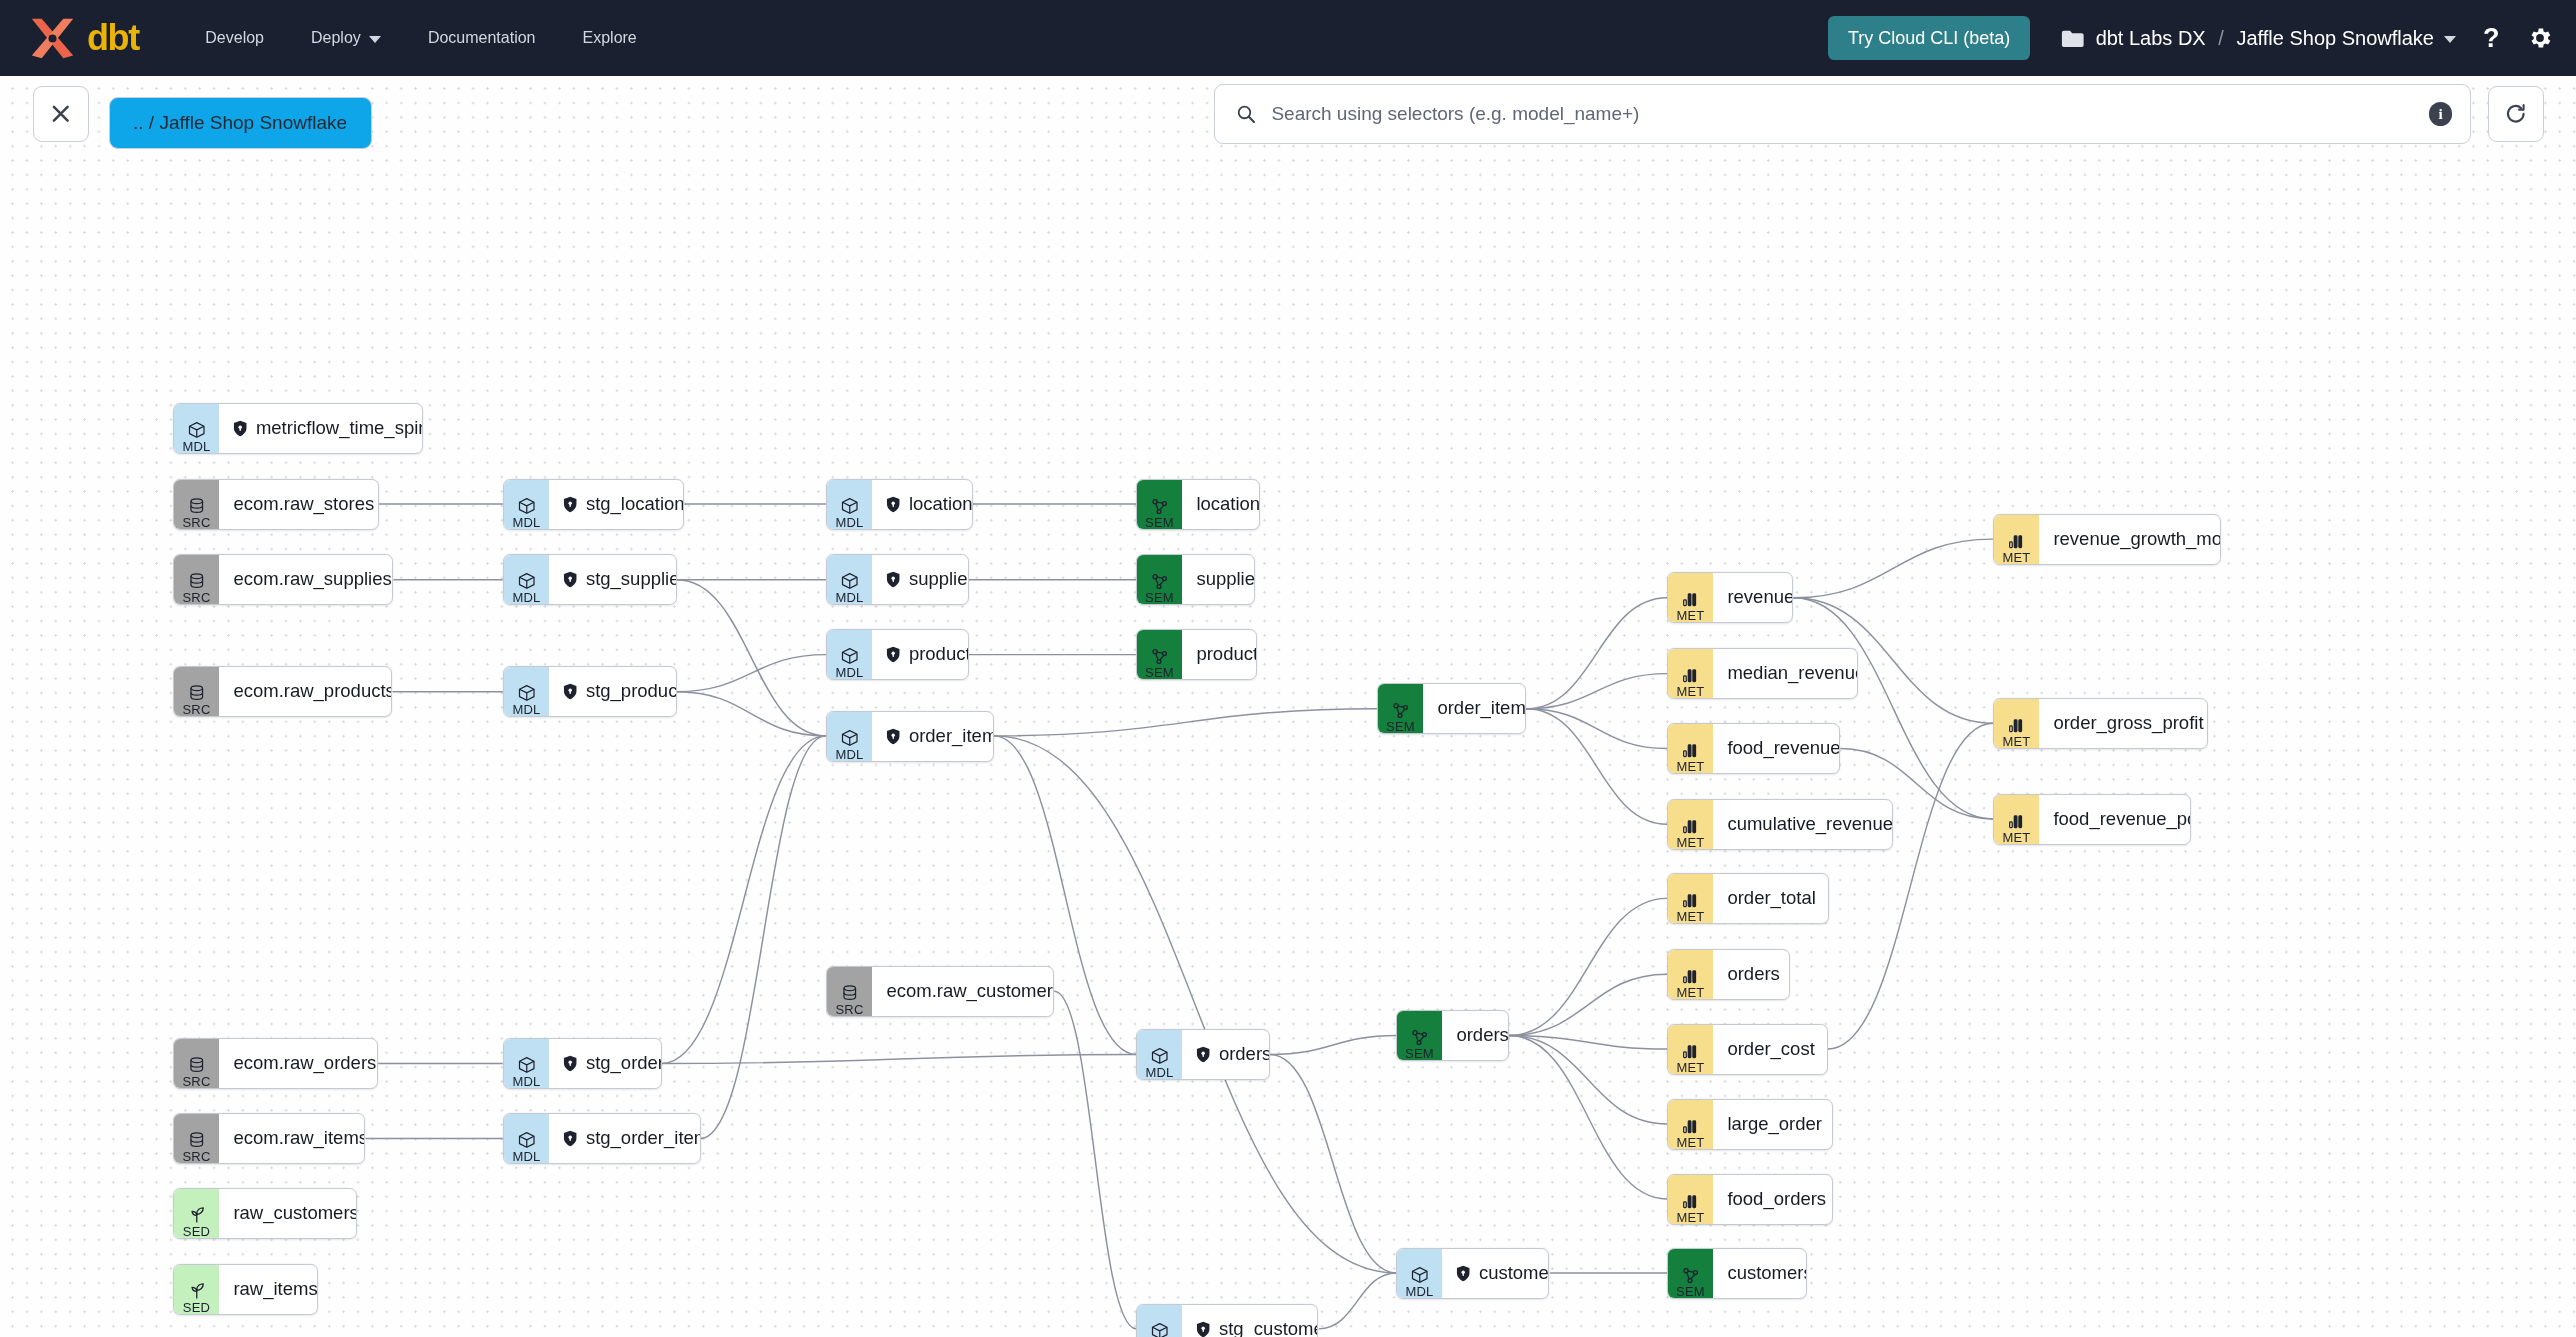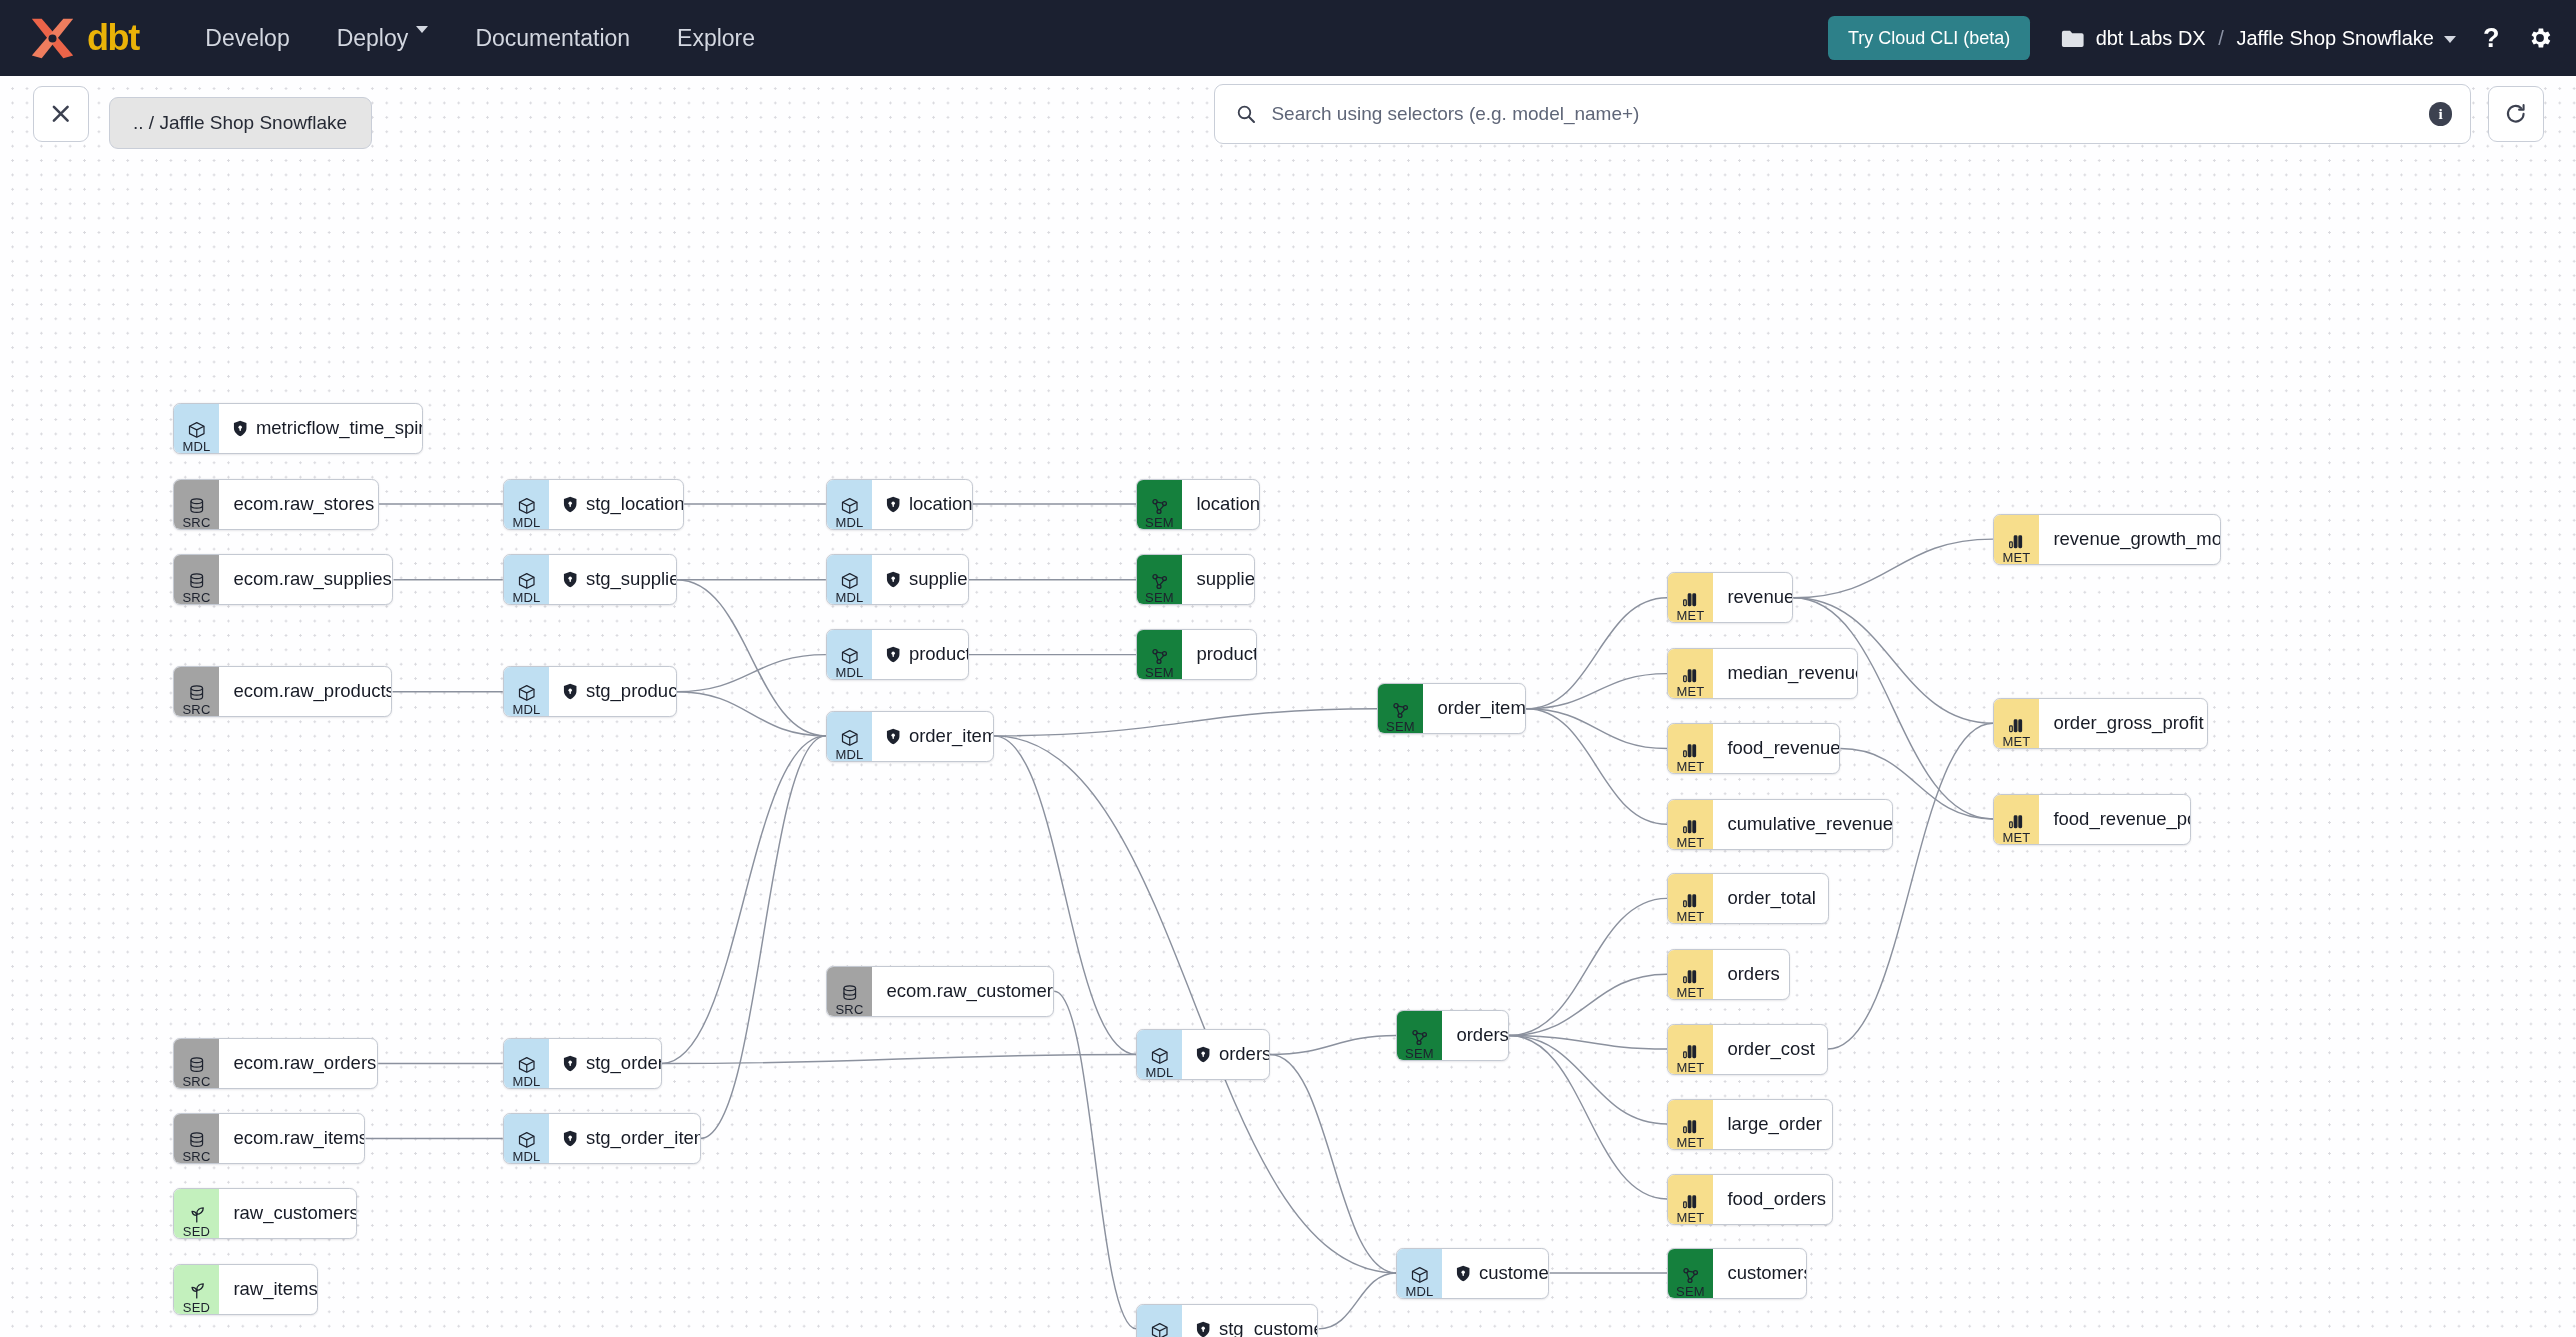--- a/index.html
+++ b/index.html
@@ -21,23 +21,23 @@
     z-index: 40;
   }
   .logo-wrap { display: flex; align-items: center; gap: 9px; margin-right: 43px; }
   .logo-mark { width: 51px; height: 45px; display: block; }
   .logo-text {
     color: #eab308; font-size: 36px; font-weight: 700;
     letter-spacing: -1.4px; line-height: 1;
   }
   .nav-links { display: flex; align-items: center; gap: 0; }
   .nav-link {
-    color: #d3d7e0; font-size: 23px; padding: 9px 23.5px;
+    color: #d3d7e0; font-size: 16px; padding: 9px 23.5px;
     cursor: pointer; white-space: nowrap; display: flex;
-    gap: 8.1px;
+    align-items: center; gap: 8.1px;
   }
   .caret-d {
     width: 0; height: 0; border-left: 6.3px solid transparent;
     border-right: 6.3px solid transparent; border-top: 7.2px solid #d3d7e0;
     display: inline-block; position: relative; top: 1.8px;
   }
   .topnav-right {
     margin-left: auto; display: flex; align-items: center; gap: 0;
   }
   .cli-btn {
@@ -65,21 +65,21 @@
     z-index: 30; pointer-events: none;
   }
   .toolbar > * { pointer-events: auto; }
   .sq-btn {
     width: 56px; height: 56px; background: #ffffff;
     border: 0.9px solid #c9ced8; border-radius: 9px;
     display: flex; align-items: center; justify-content: center;
     cursor: pointer; flex: none;
   }
   .pill-btn {
-    height: 52px; background: #e5e5e5; border: 0.9px solid #c9ced8;
+    height: 52px; background: #0ea5e9; border: 0.9px solid #c9ced8;
     border-radius: 9px; display: flex; align-items: center;
     padding: 0 23.5px; margin-left: 20px; font-size: 19px;
     color: #262a35; cursor: pointer; white-space: nowrap; margin-top: 17px;
   }
   .search-wrap {
     margin-left: auto; display: flex; align-items: center; gap: 16.2px;
   }
   .search-box {
     width: 1257px; height: 60px; background: #ffffff;
     border: 0.9px solid #c9ced8; border-radius: 9px;

